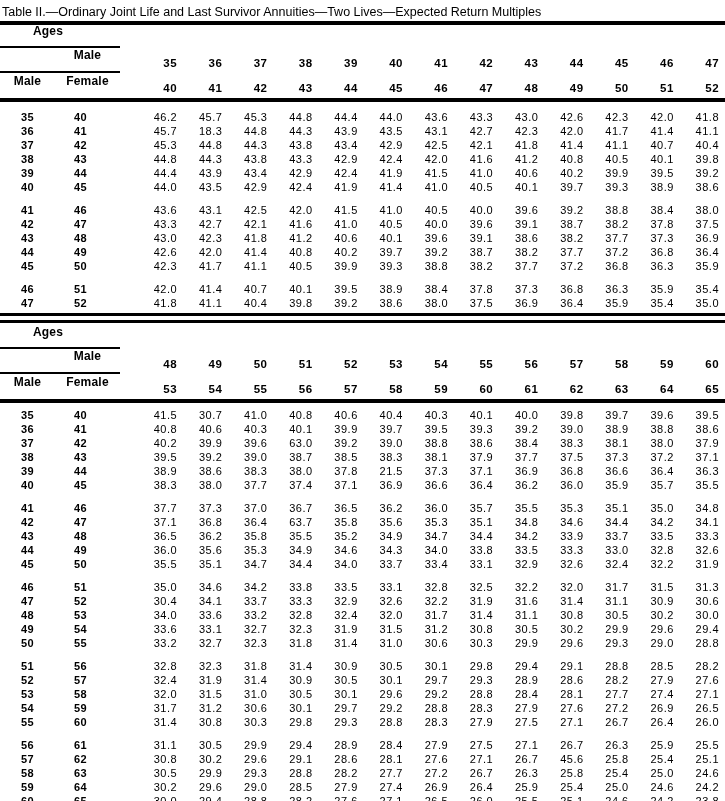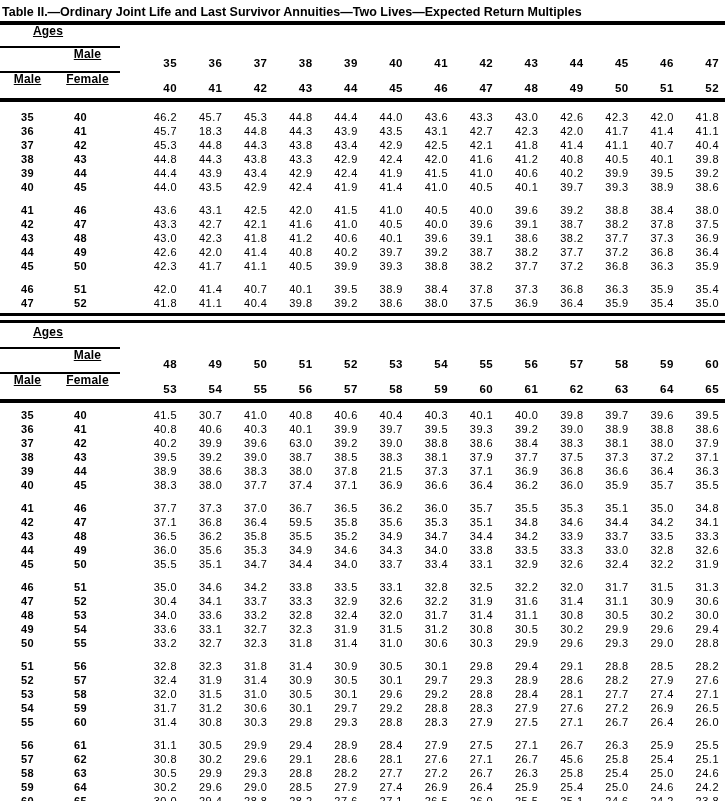--- a/index.html
+++ b/index.html
@@ -7,40 +7,40 @@
   body {
     width:725px; height:801px; overflow:hidden;
     color:#000;
     font-family:"Liberation Sans", sans-serif;
     -webkit-font-smoothing:none;
   }
   .page { width:725px; height:801px; position:relative; }
 
   .title {
     padding:4px 0 0 2px;
-    font-size:12.5px; font-weight:bold; line-height:17px;
+    font-size:12.5px; font-weight:normal; line-height:17px;
     height:21px; white-space:nowrap;
   }
   .rule-title { border-top:4px solid #000; }
   .rule-thick { border-top:4px solid #000; }
   .double-rule {
     margin-top:3px;
     height:10px;
     border-top:3px solid #000;
     border-bottom:3px solid #000;
   }
 
   
   .hrow { display:flex; width:100%; }
   .hrow-ages { height:23px; }
   .hrow-male { height:25px; }
   .hrow-mf   { height:25px; }
   .agecols {
     flex:0 0 120px; width:120px;
-    display:flex; align-items:flex-start; padding-bottom:9px;text-decoration:underline;
+    display:flex; align-items:center; padding-bottom:9px;
   }
   .ul { border-bottom:2px solid #000; }
   .vals {
     flex:1; display:flex; padding-left:18px;
   }
   .hrow .vals { align-items:flex-end; padding-bottom:4px; }
 
   .c1 { width:55px; flex:0 0 55px; text-align:center; }
   .c2 { width:65px; flex:0 0 65px; text-align:center; }
   .cv { flex:1; text-align:right; padding-right:6px; }
@@ -565,21 +565,21 @@
               <span class="cv">34.8</span>
             </div>
           </div>
           <div class="drow">
             <span class="c1">42</span>
             <span class="c2">47</span>
             <div class="vals">
               <span class="cv">37.1</span>
               <span class="cv">36.8</span>
               <span class="cv">36.4</span>
-              <span class="cv">59.5</span>
+              <span class="cv">63.7</span>
               <span class="cv">35.8</span>
               <span class="cv">35.6</span>
               <span class="cv">35.3</span>
               <span class="cv">35.1</span>
               <span class="cv">34.8</span>
               <span class="cv">34.6</span>
               <span class="cv">34.4</span>
               <span class="cv">34.2</span>
               <span class="cv">34.1</span>
             </div>

